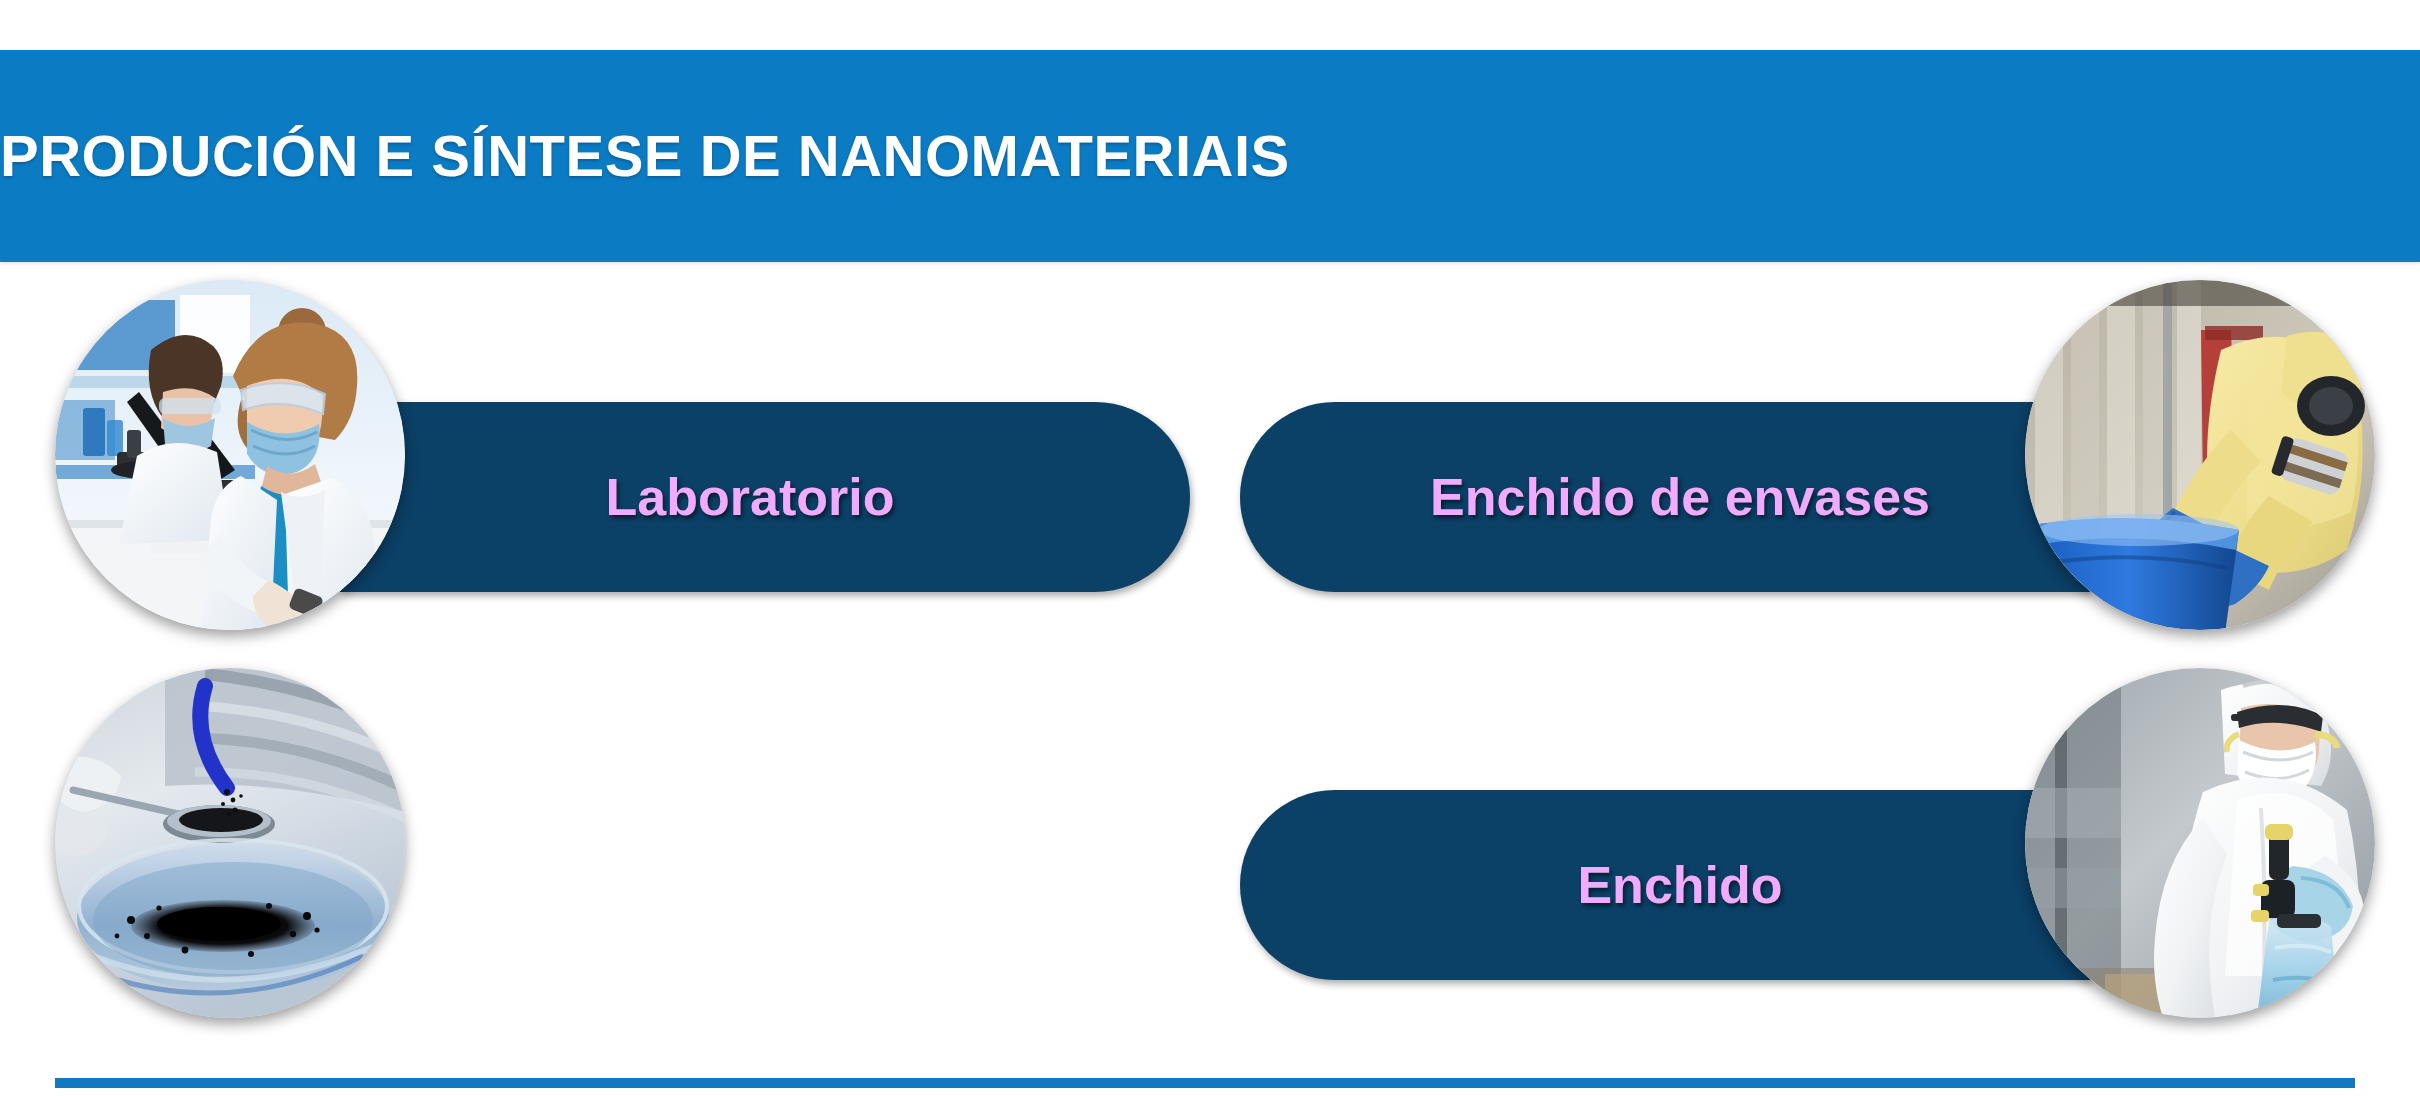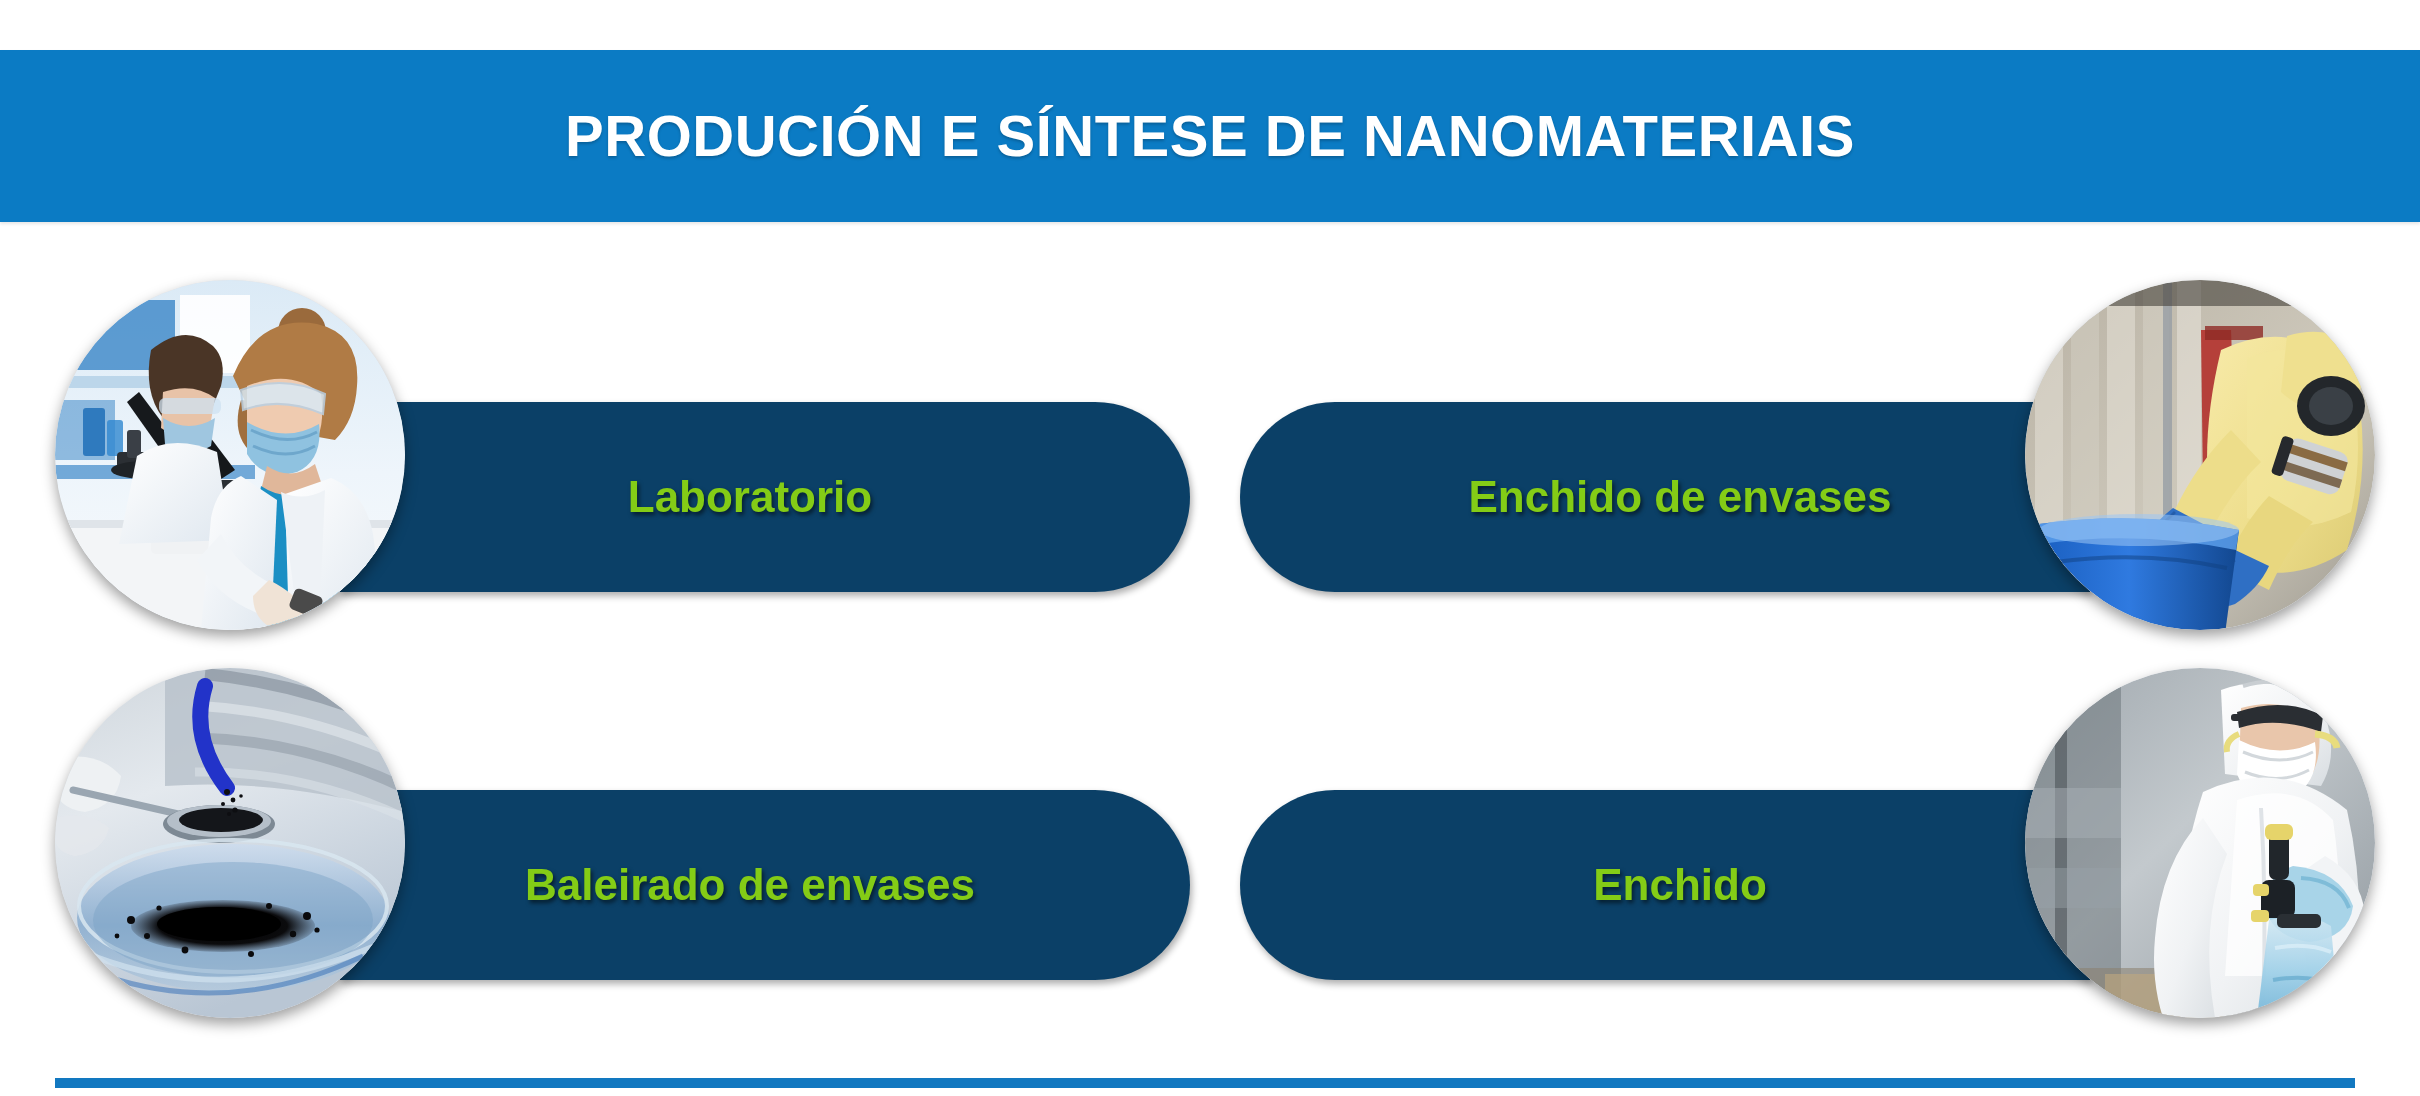--- a/index.html
+++ b/index.html
@@ -22,26 +22,25 @@
     inset: 0;
     background: #ffffff;
   }
 
   
   .header-band {
     position: absolute;
     left: 0;
     top: 50px;
     width: 2420px;
-    height: 172px;
+    height: 212px;
     background: #0B7BC4;
     box-shadow: 0 2px 3px rgba(0,0,0,0.10);
     display: flex;
     align-items: center;
-    justify-content: center;
   }
   .header-title {
     color: #ffffff;
     font-size: 58px;
     font-weight: bold;
     letter-spacing: 0.5px;
     text-align: center;
     line-height: 1.05;
     white-space: nowrap;
     text-shadow: 0 2px 3px rgba(0,0,0,0.22);
@@ -88,22 +87,22 @@
   .card.col-right .pill {
     left: 10px;
     width: 850px;
     border-radius: 95px 0 0 95px;
     justify-content: center;
     padding-left: 30px;
     box-sizing: border-box;
   }
 
   .pill-label {
-    color: #84cc16;
-    font-size: 44px;
+    color: #f0abfc;
+    font-size: 52px;
     font-weight: bold;
     white-space: nowrap;
     text-shadow: 2px 3px 4px rgba(0,0,0,0.55);
   }
 
   
   .photo {
     position: absolute;
     top: 8px;
     width: 350px;
@@ -302,23 +301,20 @@
             <path d="M14 244 q100 -14 200 6 l-14 104 l-172 0 Z" fill="url(#drumG)"></path>
             <path d="M14 244 q100 -14 200 6 l-3 20 q-98 -20 -196 -6 Z" fill="#5fa3ef" opacity="0.8"></path>
             <ellipse cx="114" cy="250" rx="100" ry="16" fill="#9cc6f4" opacity="0.55"></ellipse>
             <path d="M30 282 q90 -12 172 6" stroke="#0f3f7f" stroke-width="4" fill="none" opacity="0.5"></path>
           </svg>
         </div>
       </div>
     </div>
 
     <div class="card col-left row-bottom">
-      <div class="pill">
-        <span class="pill-label">Baleirado de envases</span>
-      </div>
       <div class="photo">
         <div class="photo-inner">
           <svg viewBox="0 0 350 350" preserveAspectRatio="xMidYMid slice">
             <defs>
               <linearGradient id="powBg" x1="0" y1="0" x2="0.4" y2="1">
                 <stop offset="0%" stop-color="#cfd6dc"></stop>
                 <stop offset="40%" stop-color="#e4e9ee"></stop>
                 <stop offset="100%" stop-color="#b9c6d4"></stop>
               </linearGradient>
               <linearGradient id="dishG" x1="0" y1="0" x2="0" y2="1">

